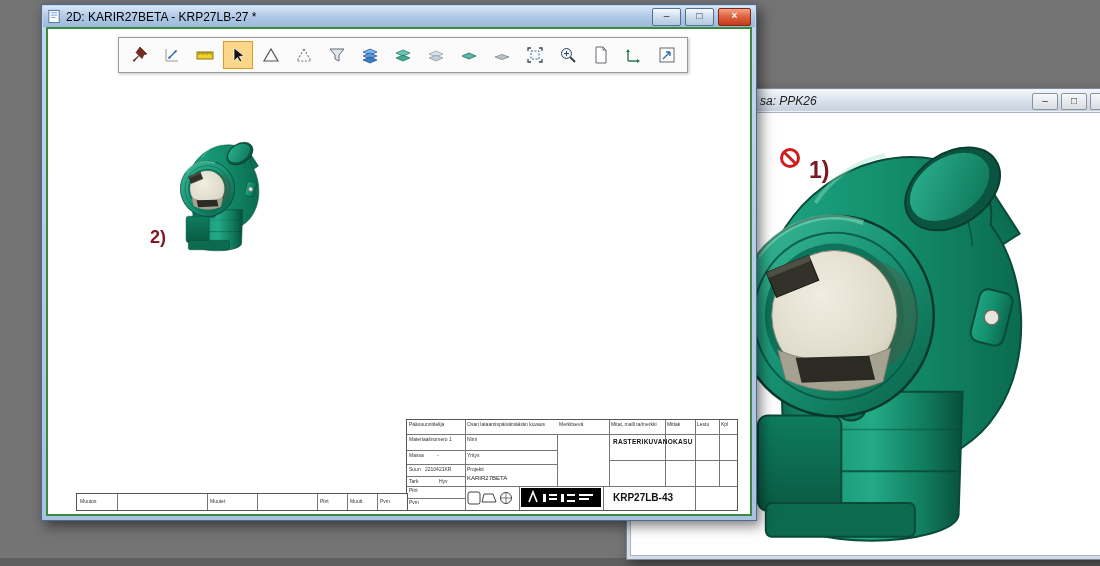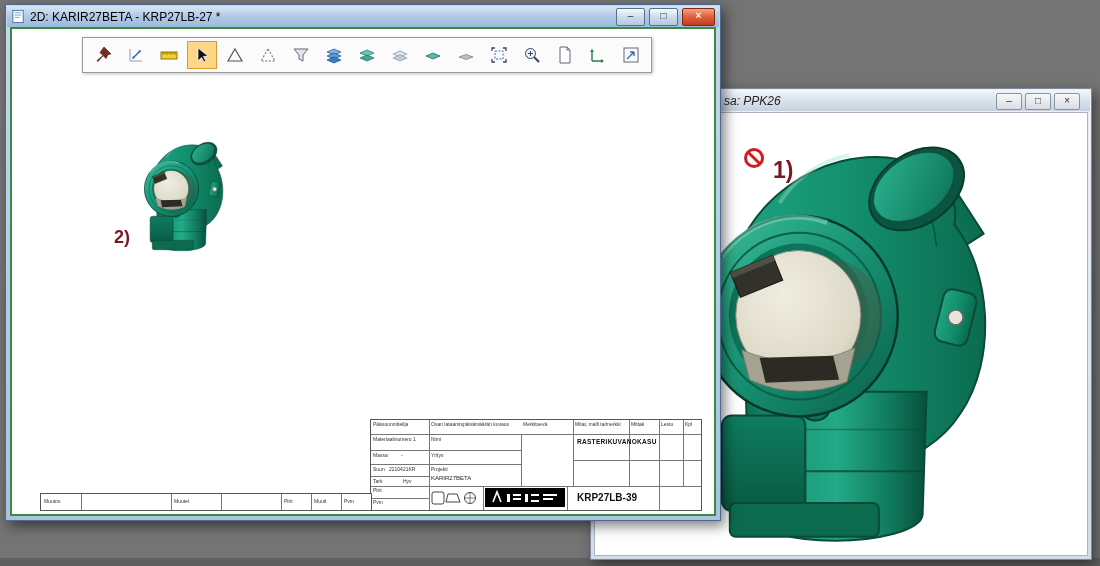--- a/index.html
+++ b/index.html
@@ -1,18 +1,18 @@
 <!DOCTYPE html>
 <html><head>
 <meta charset="utf-8">
 <style>
   html,body{margin:0;padding:0;}
   body{width:1100px;height:566px;position:relative;overflow:hidden;
        background:#747474;font-family:"Liberation Sans",sans-serif;}
-  .window{position:absolute;}
+  .window{position:absolute;margin-left:36px;}
   
   #win3d{left:590px;top:88px;width:500px;height:470px;z-index:1;
          background:linear-gradient(#eef2f7,#d3dce7);
          border:1px solid #7c8a9c;box-shadow:4px 5px 12px rgba(0,0,0,.45);}
   #win3d .titlebar{position:absolute;top:1px;left:1px;right:1px;height:21px;
          background:linear-gradient(#f3f6fa,#d8e0ea 55%,#c7d2df);font-style:italic;}
   #win3d .title3{position:absolute;left:132px;top:4px;font-size:12px;color:#222;white-space:nowrap;}
   .btns3{position:absolute;right:10px;top:3px;display:flex;gap:3px;}
   .b3{width:24px;height:15px;border:1px solid #8a93a0;border-radius:2px;
       background:linear-gradient(#f7f8fa,#d8dde3);color:#333;font-size:10px;
@@ -319,21 +319,21 @@
         <span class="t" style="left:18px;top:47px">2210421KR</span>
         <span class="t" style="left:2px;top:59px">Tark</span>
         <span class="t" style="left:32px;top:59px">Hyv</span>
 
         <span class="t" style="left:60px;top:17px">Nimi</span>
         <span class="t" style="left:60px;top:33px">Yritys</span>
         <span class="t" style="left:60px;top:47px">Projekti</span>
         <span class="t2" style="left:60px;top:55px">KARIR27BETA</span>
 
         <span class="doc-title" style="left:206px;top:18px">RASTERIKUVANOKASU</span>
-        <span class="doc-num" style="left:206px;top:72px">KRP27LB-39</span>
+        <span class="doc-num" style="left:206px;top:72px">KRP27LB-43</span>
 
         <span class="t" style="left:2px;top:68px">Piirt</span>
         <span class="t" style="left:2px;top:80px">Pvm</span>
 
         <span class="projicons">
           <svg width="48" height="18" viewBox="0 0 48 18">
             <rect x="1" y="3" width="12" height="12" rx="2" fill="none" stroke="#444"></rect>
             <path d="M17 5h9l3 8H15z" fill="none" stroke="#444"></path>
             <circle cx="39" cy="9" r="5.5" fill="none" stroke="#444"></circle>
             <path d="M33 9h12M39 3v12" stroke="#444" stroke-width=".7"></path>

